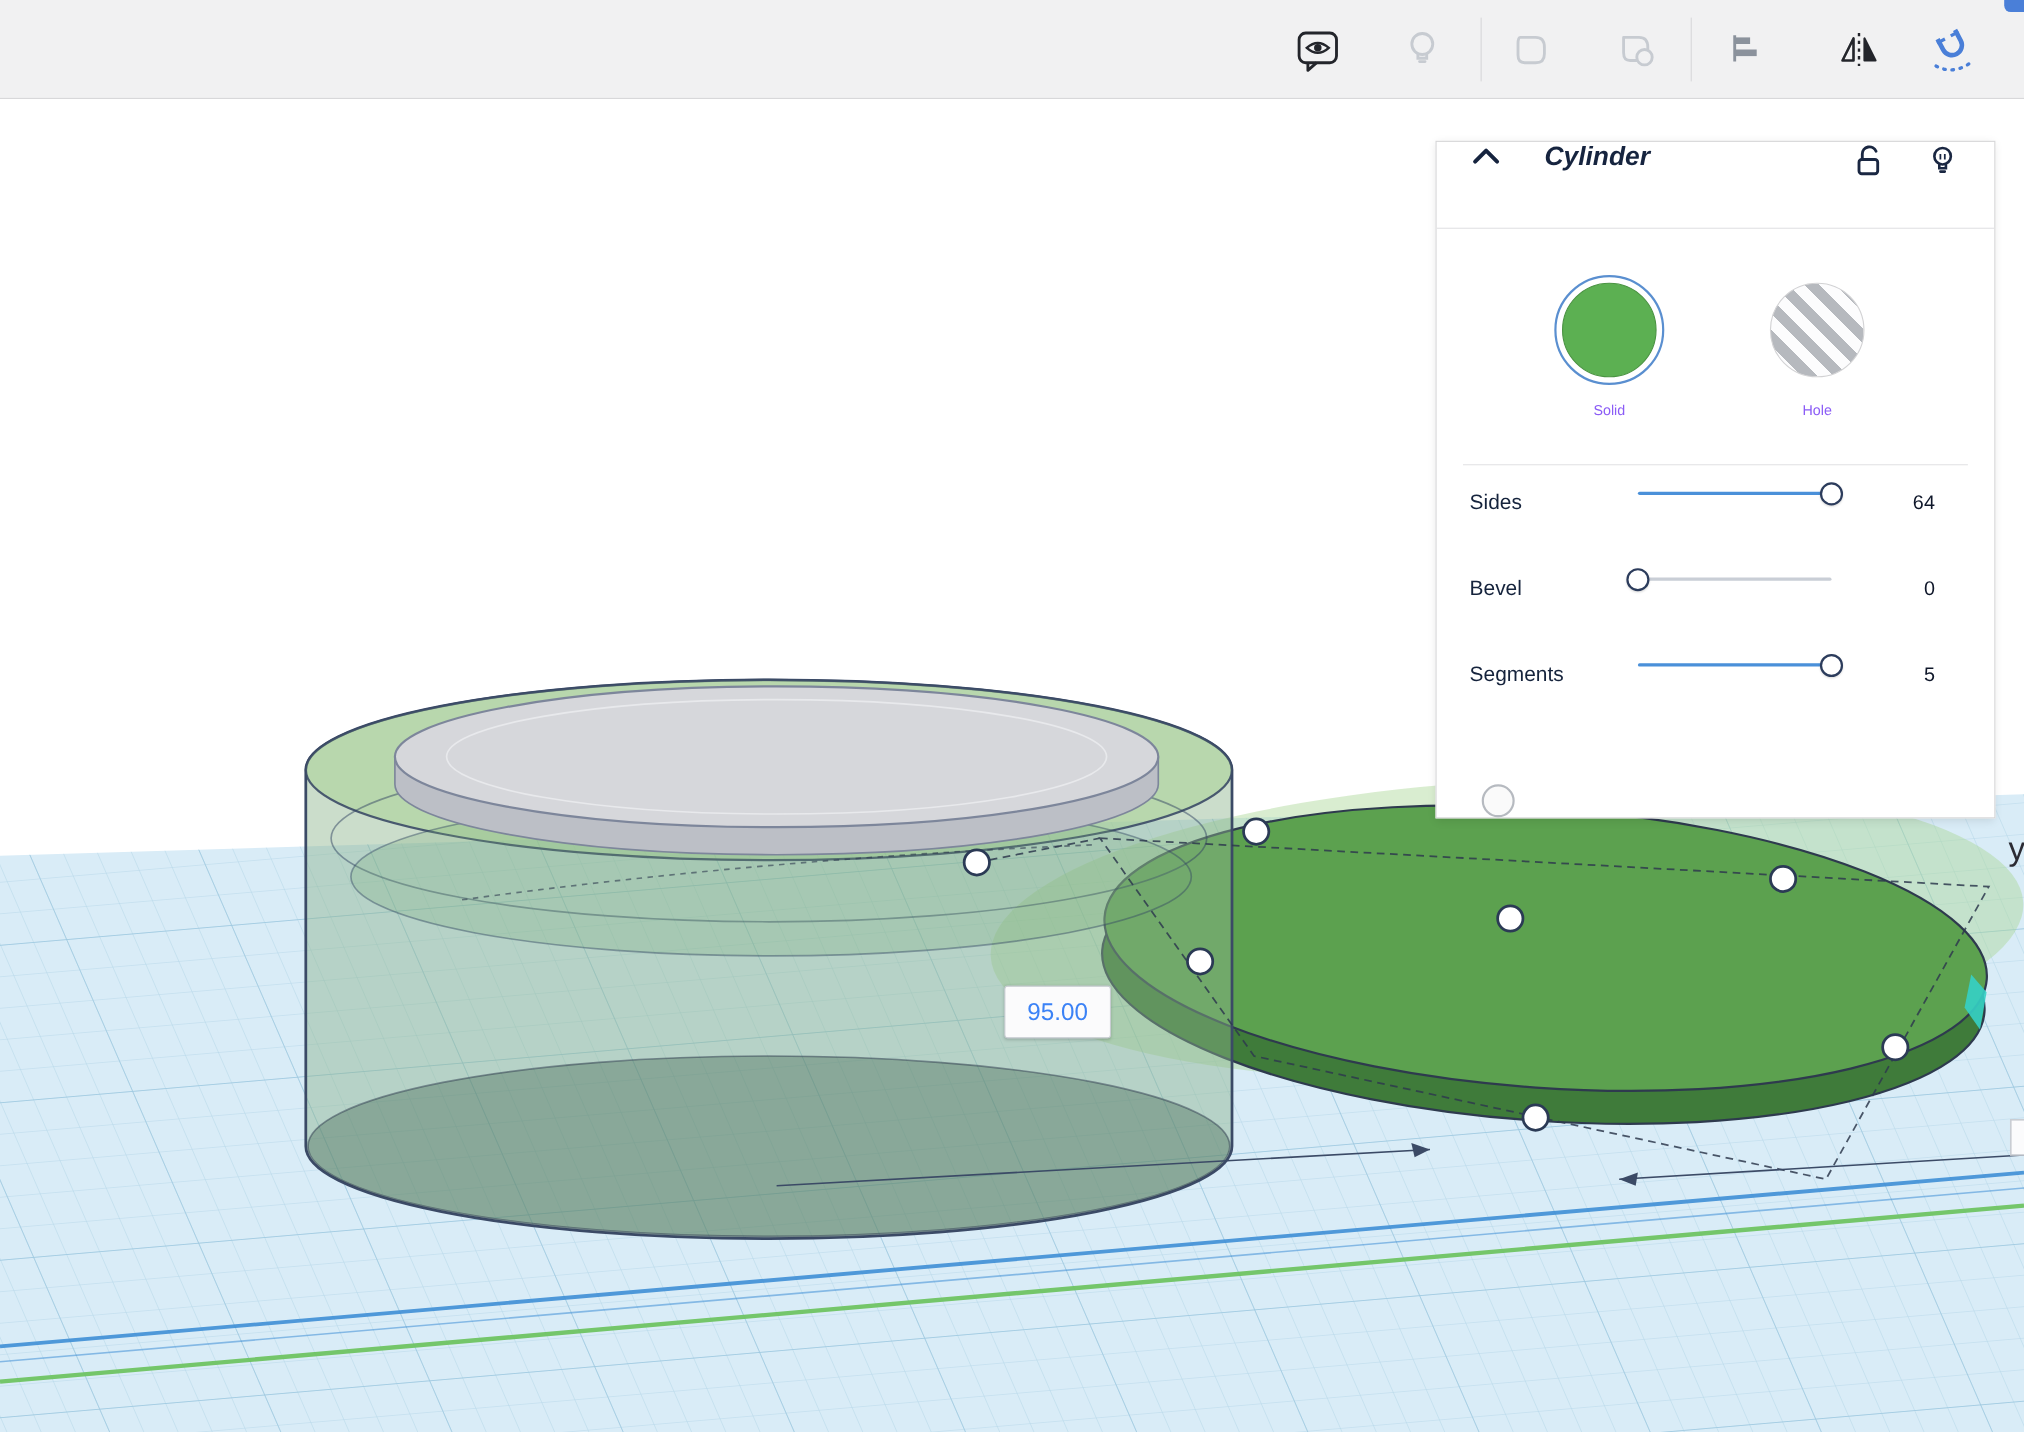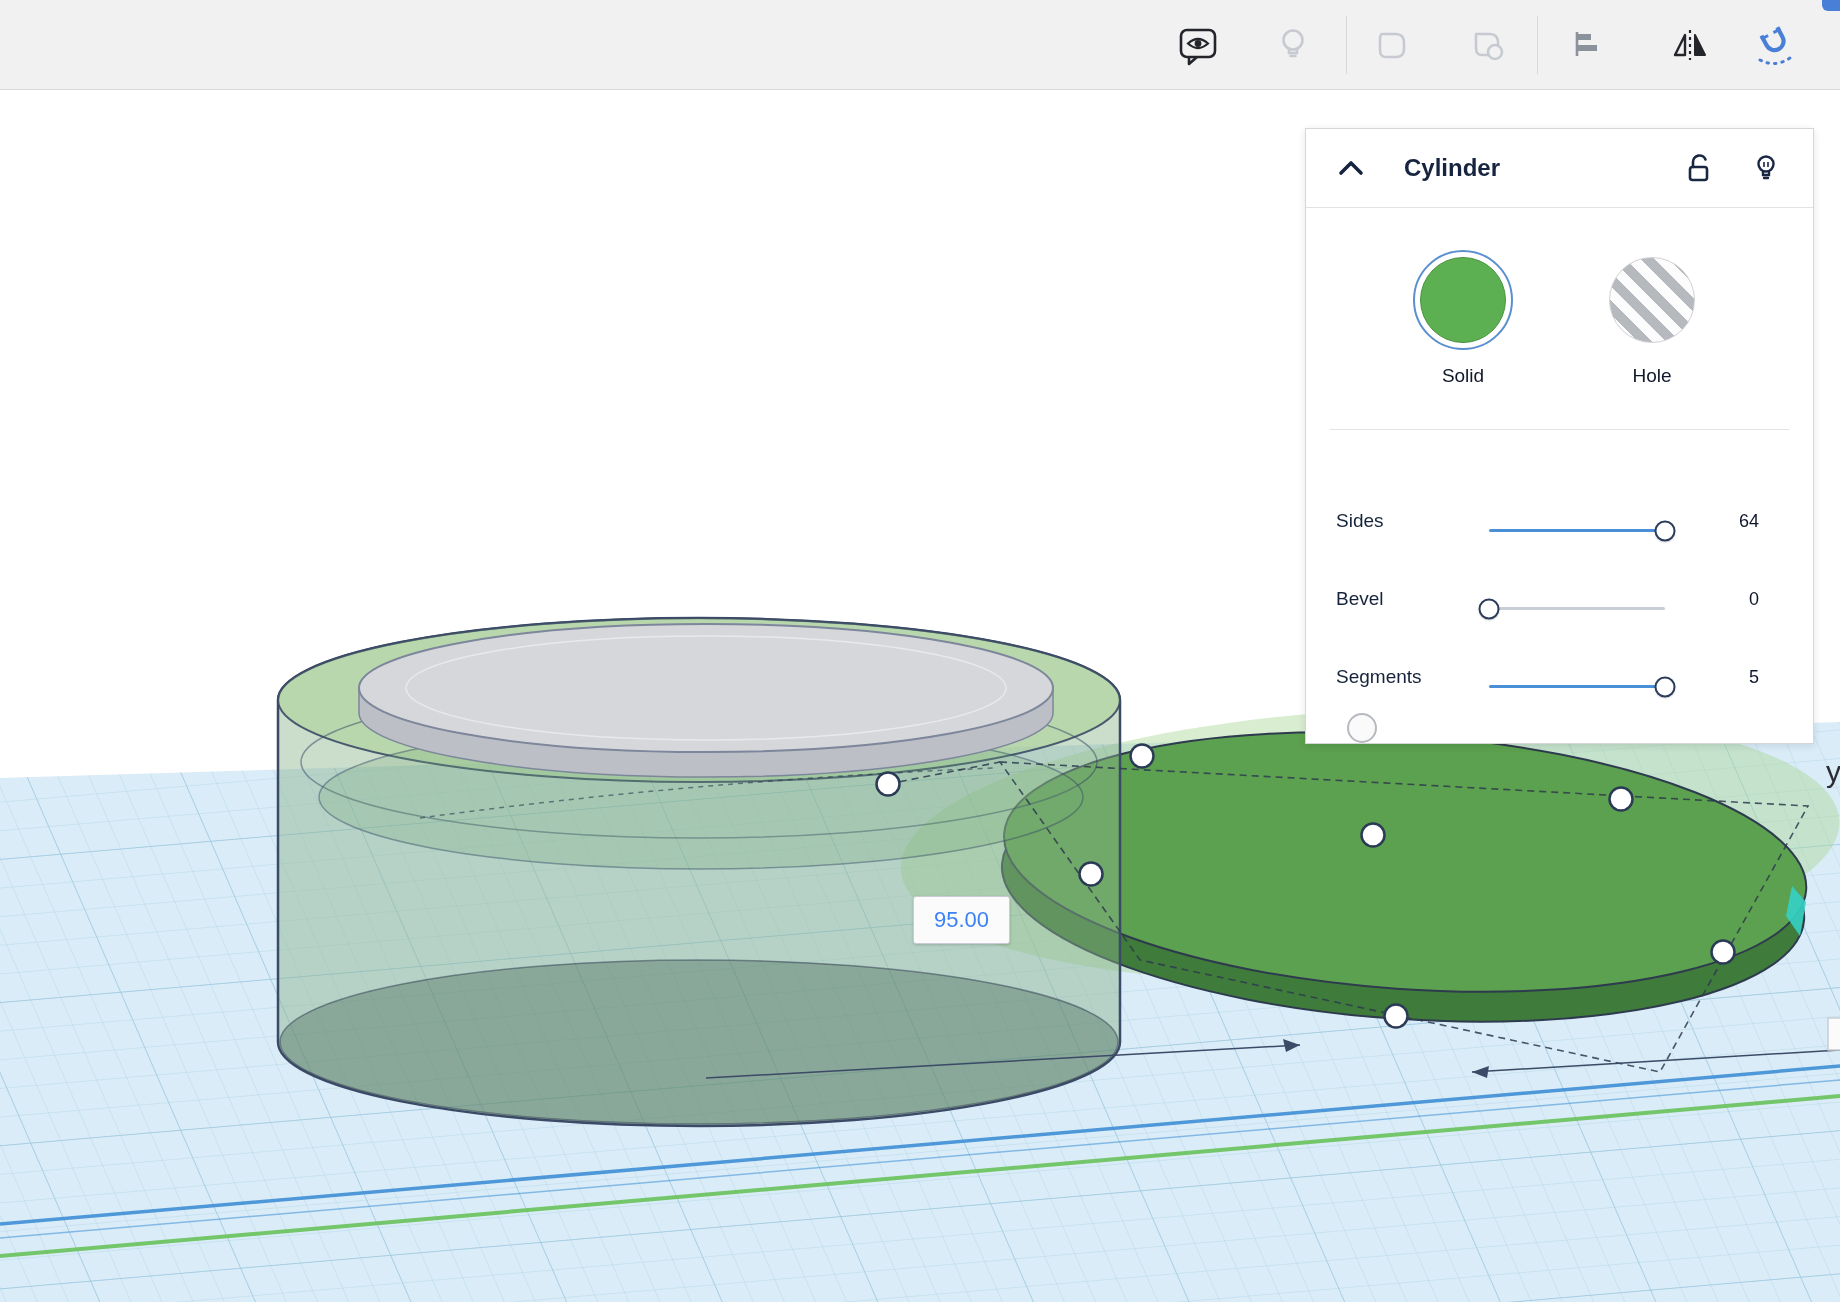--- a/index.html
+++ b/index.html
@@ -23,44 +23,44 @@
   .scene{position:absolute;left:0;top:0;z-index:1;}
 
   
   .dim-box{position:absolute;left:913px;top:896px;width:95px;height:46px;background:#fbfbfc;
     border:1px solid #c8ccd2;border-radius:3px;box-shadow:0 1px 3px rgba(0,0,0,.18);z-index:5;
     display:flex;align-items:center;justify-content:center;font-size:22px;color:#3b82f6;}
 
   
   .panel{position:absolute;left:1305px;top:128px;width:509px;height:616px;background:#ffffff;
     border:1px solid #d6d6d8;box-shadow:0 2px 8px rgba(0,0,0,.10);z-index:10;box-sizing:border-box;}
-  .panel-header{height:78px;display:flex;align-items:center;padding:0 30px 0 28px;
-    border-bottom:1px solid #e2e2e4;}
+  .panel-header{height:78px;display:flex;align-items:flex-start;padding:0 30px 0 28px;
+    border-bottom:1px solid #e2e2e4;font-style:italic;}
   .panel-title{margin-left:36px;font-size:24px;font-weight:700;color:#16243f;}
   .hdr-icon{width:34px;height:34px;display:flex;align-items:center;justify-content:center;cursor:pointer;}
   .hdr-lock{margin-left:auto;}
   .hdr-bulb{margin-left:34px;}
   .chevron-btn{width:34px;height:26px;display:flex;align-items:center;justify-content:center;cursor:pointer;}
 
   .swatch-row{display:flex;justify-content:space-between;padding:42px 96px 0 92px;}
   .swatch{width:130px;text-align:center;cursor:pointer;}
   .swatch-circle-wrap{width:96px;height:96px;margin:0 auto;border-radius:50%;
     display:flex;align-items:center;justify-content:center;}
   .swatch-selected{border:2px solid #5a8fd0;}
   .swatch-unselected{border:2px solid transparent;}
   .swatch-circle{width:86px;height:86px;border-radius:50%;box-sizing:border-box;}
   .swatch-solid{background:#5cb052;border:1px solid #4a9342;}
   .swatch-hole{background:repeating-linear-gradient(45deg,#b6b9be 0 10px,#fcfcfd 10px 20px);
     border:1px solid #d2d2d4;}
-  .swatch-label{margin-top:15px;font-size:19px;color:#0f172a;}
+  .swatch-label{margin-top:15px;font-size:13px;color:#8b5cf6;}
 
   .panel-divider{margin:42px 24px 0 24px;border-top:1px solid #e3e3e5;height:0;}
 
   .params{padding:24px 54px 0 30px;}
-  .param-row{display:flex;align-items:flex-end;height:78px;}
+  .param-row{display:flex;align-items:flex-start;height:78px;}
   .param-label{width:153px;font-size:19px;color:#15233c;flex:0 0 auto;}
   .param-track{position:relative;width:176px;height:3px;border-radius:2px;flex:0 0 auto;cursor:pointer;}
   .track-filled{background:#4a90d9;}
   .track-empty{background:#c9ced6;}
   .param-knob{position:absolute;top:50%;width:21px;height:21px;border-radius:50%;background:#ffffff;
     border:2px solid #2c3c5c;box-sizing:border-box;transform:translate(-50%,-50%);cursor:pointer;
     box-shadow:0 1px 2px rgba(0,0,0,.15);}
   .knob-end{left:100%;}
   .knob-start{left:0%;}
   .param-value{margin-left:auto;font-size:18px;color:#0f172a;}

